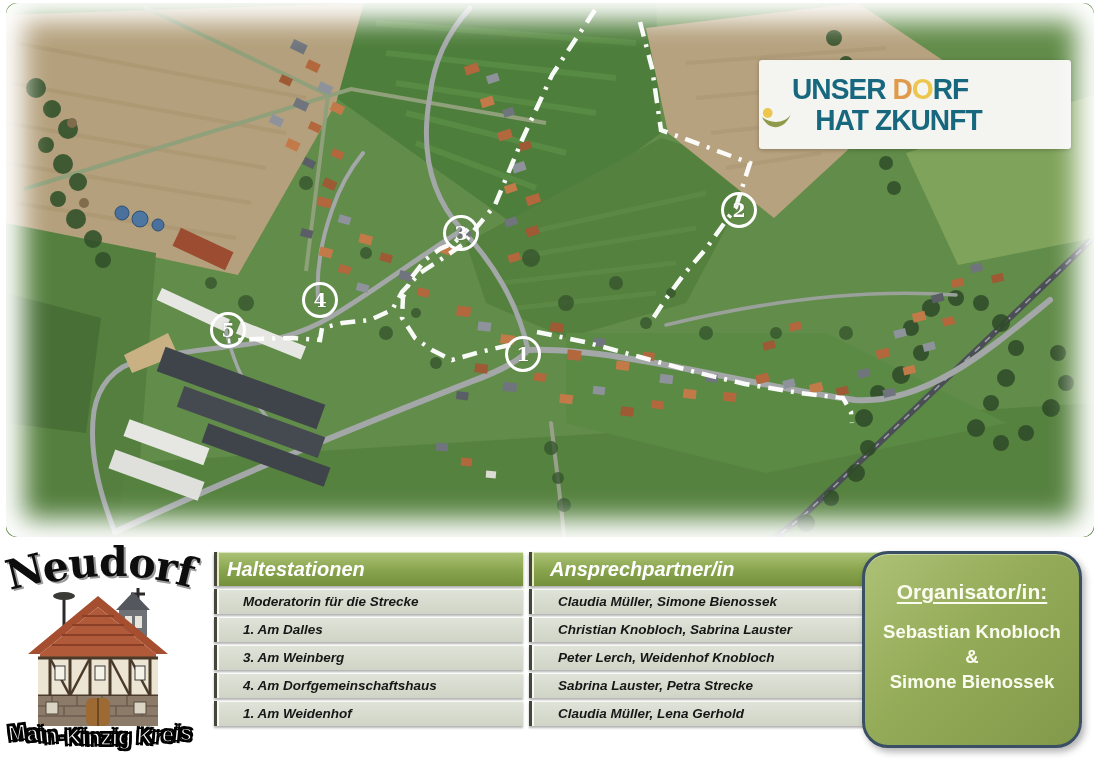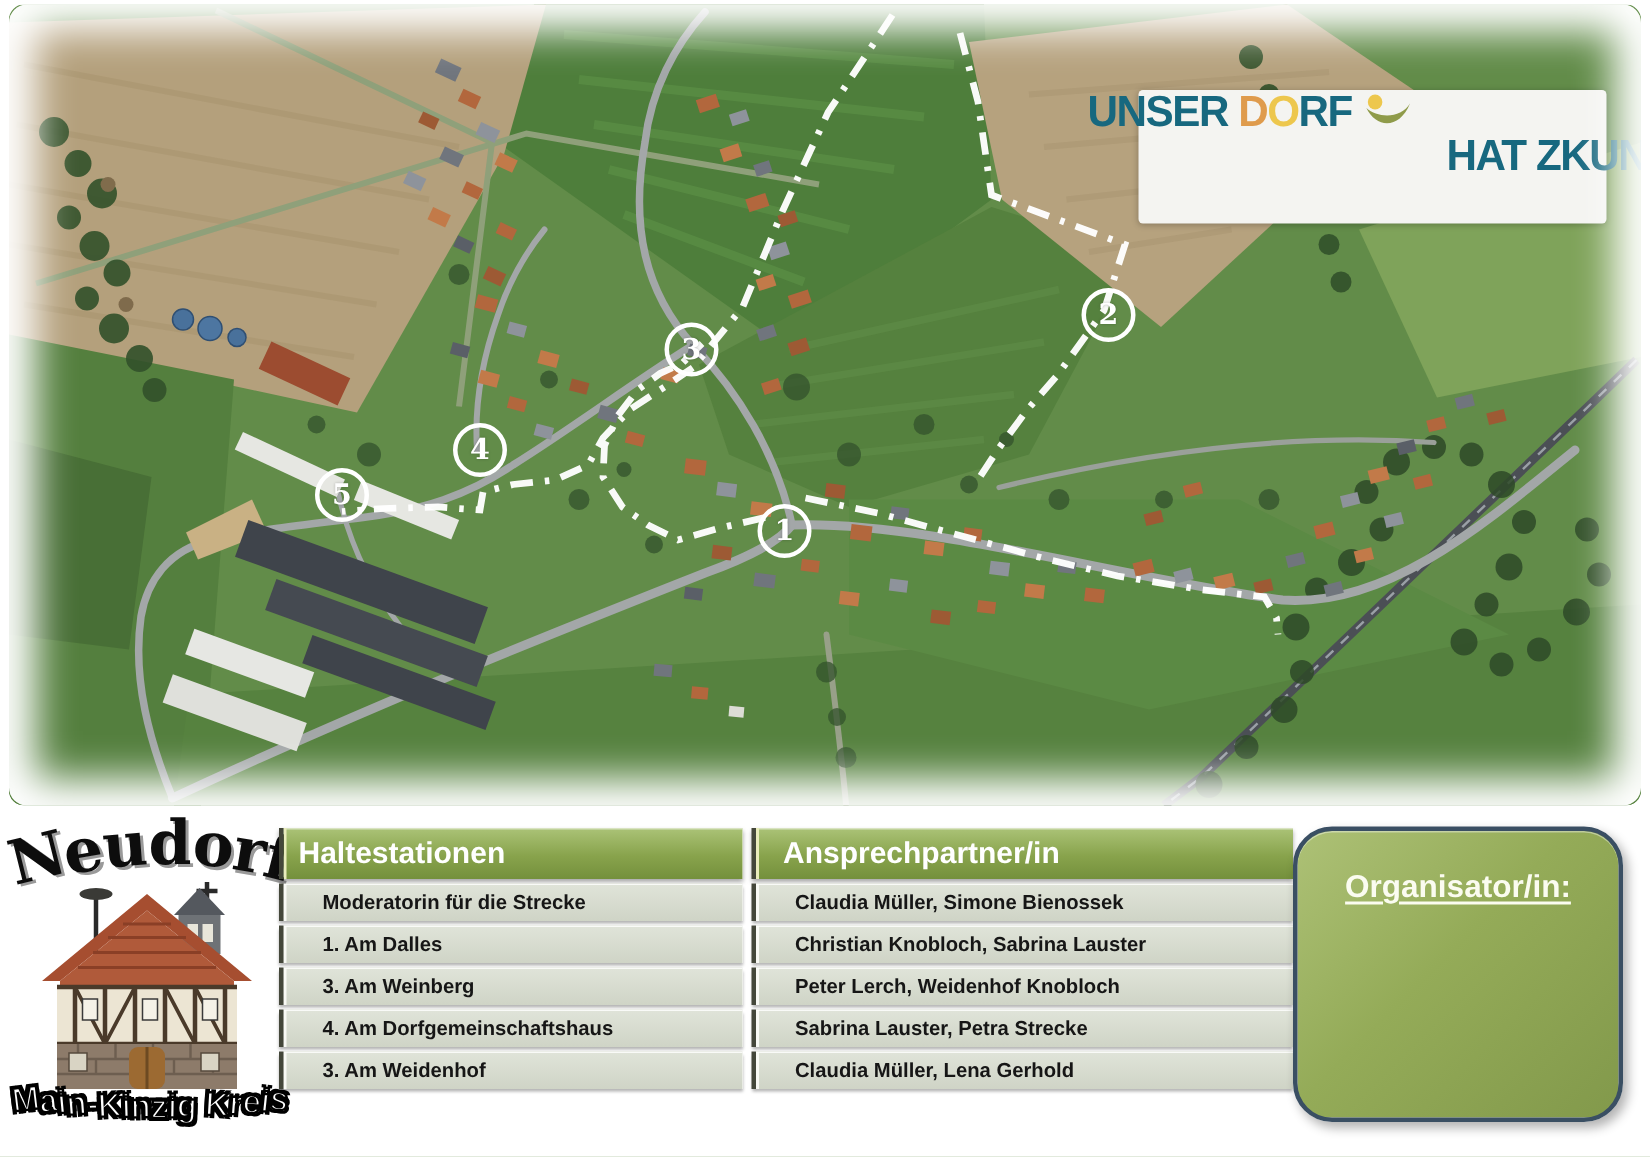--- a/index.html
+++ b/index.html
@@ -12,21 +12,21 @@
   .map-fade{position:absolute;left:0;top:0;width:1088px;height:534px;pointer-events:none;
             box-shadow:inset 0 0 26px 18px #ffffff;border-radius:12px;}
   .marker{position:absolute;width:30px;height:30px;margin-left:-15px;margin-top:-15px;
           border:3px solid #fff;border-radius:50%;display:flex;align-items:center;justify-content:center;
           color:#fff;font-family:"DejaVu Serif",serif;font-size:19px;font-weight:600;line-height:1;
           text-shadow:0 0 2px rgba(0,0,0,.25);}
 
   
   .logo-box{position:absolute;left:753px;top:57px;width:312px;height:89px;background:#f4f4f1;
             border-radius:3px;box-shadow:0 1px 4px rgba(0,0,0,.25);
-            display:flex;flex-direction:row;justify-content:center;}
+            display:flex;flex-direction:column;justify-content:center;}
   .logo-line{font-weight:bold;font-size:29px;letter-spacing:-1px;color:#17687f;line-height:1.05;
              transform:scaleX(.97);transform-origin:left center;white-space:nowrap;}
   .logo-line1{padding-left:34px;}
   .logo-line2{padding-left:58px;display:flex;align-items:center;}
   .logo-d{color:#df9b4c;} .logo-o{color:#edc74d;}
   .smile{margin:2px 1px 0 1px;}
 
   
   .brand{position:absolute;left:0;top:542px;width:200px;height:229px;}
   .brand-title{position:absolute;left:4px;top:6px;width:192px;text-align:center;
@@ -34,21 +34,21 @@
                text-shadow:2px 2px 0 #9a9a9a;}
   .brand-title span{display:inline-block;}
   .house{position:absolute;left:22px;top:38px;}
   .brand-district{position:absolute;left:0px;top:178px;width:200px;text-align:center;
                   font-weight:bold;font-size:22px;color:#fff;letter-spacing:0px;white-space:nowrap;
                   -webkit-text-stroke:1.6px #000;
                   text-shadow:-2px -2px 0 #000,2px -2px 0 #000,-2px 2px 0 #000,2px 2px 0 #000;}
   .brand-district span{display:inline-block;}
 
   
-  .stations{position:absolute;left:180px;top:549px;border-collapse:separate;border-spacing:6px 3px;}
+  .stations{position:absolute;left:208px;top:549px;border-collapse:separate;border-spacing:6px 3px;font-style:italic;}
   .stations th{width:286px;height:34px;text-align:left;vertical-align:middle;
                background:linear-gradient(#abc377,#88a34c 55%,#74903c);color:#fff;
                font-size:20px;font-weight:bold;padding:0 10px;
                border-left:3px solid #44473a;
                box-shadow:inset 2px 0 0 #e9ecbc, inset 0 1px 0 rgba(255,255,255,.55), 0 2px 3px rgba(0,0,0,.35);}
   .stations th.col2{width:330px;padding-left:18px;}
   .stations td{height:25px;background:linear-gradient(#e0e4d9,#cfd4c6);color:#161616;
                font-size:13.5px;font-weight:bold;padding:0 26px;vertical-align:middle;
                border-left:3px solid #44473a;
                box-shadow:inset 2px 0 0 rgba(255,255,252,.85), inset 0 1px 0 rgba(255,255,255,.8), 0 2px 2px rgba(0,0,0,.3);}
@@ -363,23 +363,28 @@
         </tr>
         <tr>
           <td>3. Am Weinberg</td>
           <td>Peter Lerch, Weidenhof Knobloch</td>
         </tr>
         <tr>
           <td>4. Am Dorfgemeinschaftshaus</td>
           <td>Sabrina Lauster, Petra Strecke</td>
         </tr>
         <tr>
-          <td>3. Am Weidenhof</td>
+          <td>1. Am Weidenhof</td>
           <td>Claudia Müller, Lena Gerhold</td>
         </tr>
       </tbody>
   </table>
 
   <div class="org-box">
     <div class="org-title">Organisator/in:</div>
+    <div class="org-names">
+      <div>Sebastian Knobloch</div>
+      <div>&amp;</div>
+      <div>Simone Bienossek</div>
+    </div>
   </div>
 
 </div>
 
 </body></html>

